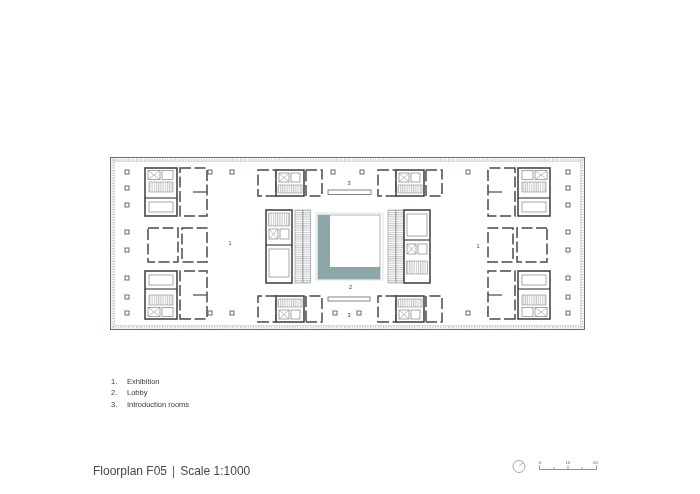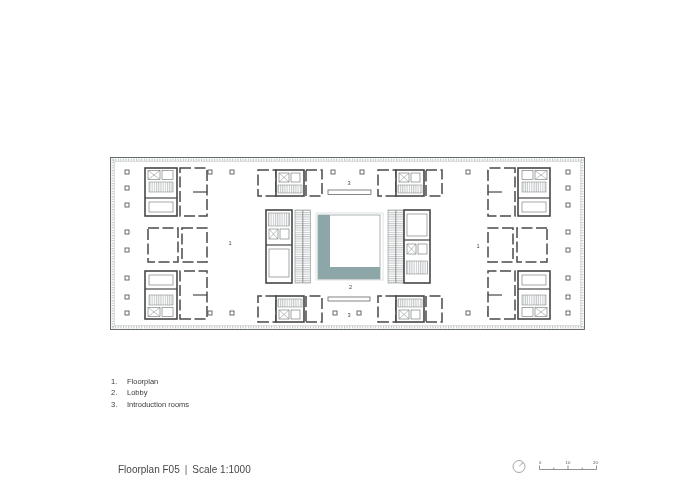--- a/index.html
+++ b/index.html
@@ -19,21 +19,21 @@
   .bnd-outer{fill:none;stroke:#585d5e;stroke-width:0.9;}
   .bnd-inner{fill:none;stroke:#b3b9ba;stroke-width:0.5;}
   .plan-label{font-size:5.6px;fill:#454545;font-family:"Liberation Sans",sans-serif;}
 
   
   .legend{position:absolute;left:111px;top:376px;color:#3a3a3a;font-size:7.5px;line-height:11.4px;}
   .legend-row{display:flex;}
   .lg-num{width:16px;}
 
   
-  .footer-title{position:absolute;left:118px;top:464px;font-size:10px;color:#474747;}
+  .footer-title{position:absolute;left:93px;top:464px;font-size:12px;color:#474747;}
   .footer-title .sep{margin:0 5px;color:#666;}
   .north{position:absolute;left:511px;top:458px;}
   .scalebar{position:absolute;left:539px;top:459px;}
   .sb-line{stroke:#5f6466;stroke-width:0.7;}
   .sb-label{font-size:4.3px;fill:#555;font-family:"Liberation Sans",sans-serif;}
 </style>
 </head>
 <body>
 
 <div class="sheet">
@@ -170,21 +170,21 @@
     <text class="plan-label" x="118.5" y="88">1</text>
     <text class="plan-label" x="366.5" y="91">1</text>
     <text class="plan-label" x="239" y="132">2</text>
     <text class="plan-label" x="237.5" y="27.5">3</text>
     <text class="plan-label" x="237.5" y="159.5">3</text>
   </svg>
 
   <div class="legend">
     <div class="legend-row">
       <span class="lg-num">1.</span>
-      <span>Floorplan</span>
+      <span>Exhibition</span>
     </div>
     <div class="legend-row">
       <span class="lg-num">2.</span>
       <span>Lobby</span>
     </div>
     <div class="legend-row">
       <span class="lg-num">3.</span>
       <span>Introduction rooms</span>
     </div>
   </div>

